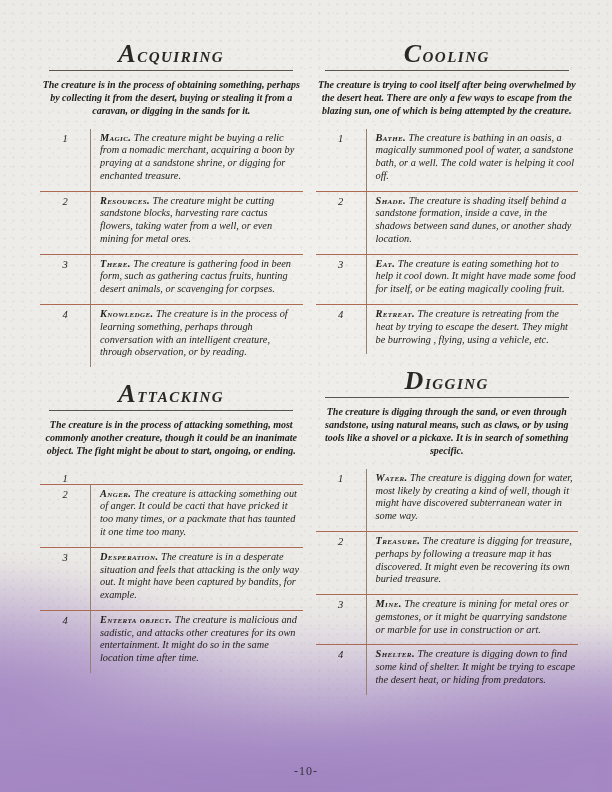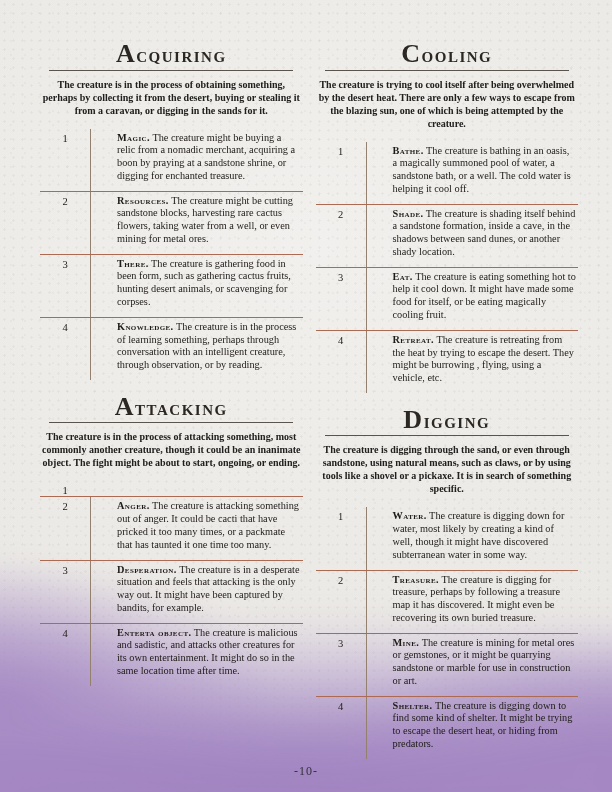--- a/index.html
+++ b/index.html
@@ -18,21 +18,21 @@
     font-family:"Liberation Serif", serif;
     color:#1e1b18;
   }
   .columns{
     position:relative;
     display:flex;
     gap:13px;
     padding:40px 34px 0 40px;
     z-index:2;
   }
-  .col{flex:1;min-width:0;}
+  .col{flex:1;min-width:0;font-style:italic;}
   .sec{margin-bottom:13px;}
   .sec-title{
     margin:0;
     text-align:center;
     font-variant:small-caps;
     font-weight:700;
     font-size:21px;
     line-height:1.1;
     letter-spacing:1.5px;
     color:#2b2722;
@@ -59,21 +59,21 @@
     width:50px;
     flex:0 0 50px;
     text-align:center;
     font-size:10.5px;
     padding-top:4px;
     color:#25211d;
   }
   .dtext{
     flex:1;
     border-left:1px solid #93806f;
-    padding:3px 2px 8px 26px;
+    padding:3px 2px 8px 9px;
     font-size:10.3px;
     line-height:1.24;
     color:#1e1b18;
   }
   .dlabel{
     font-variant:small-caps;
     font-weight:700;
     letter-spacing:0.4px;
   }
   .wash{

